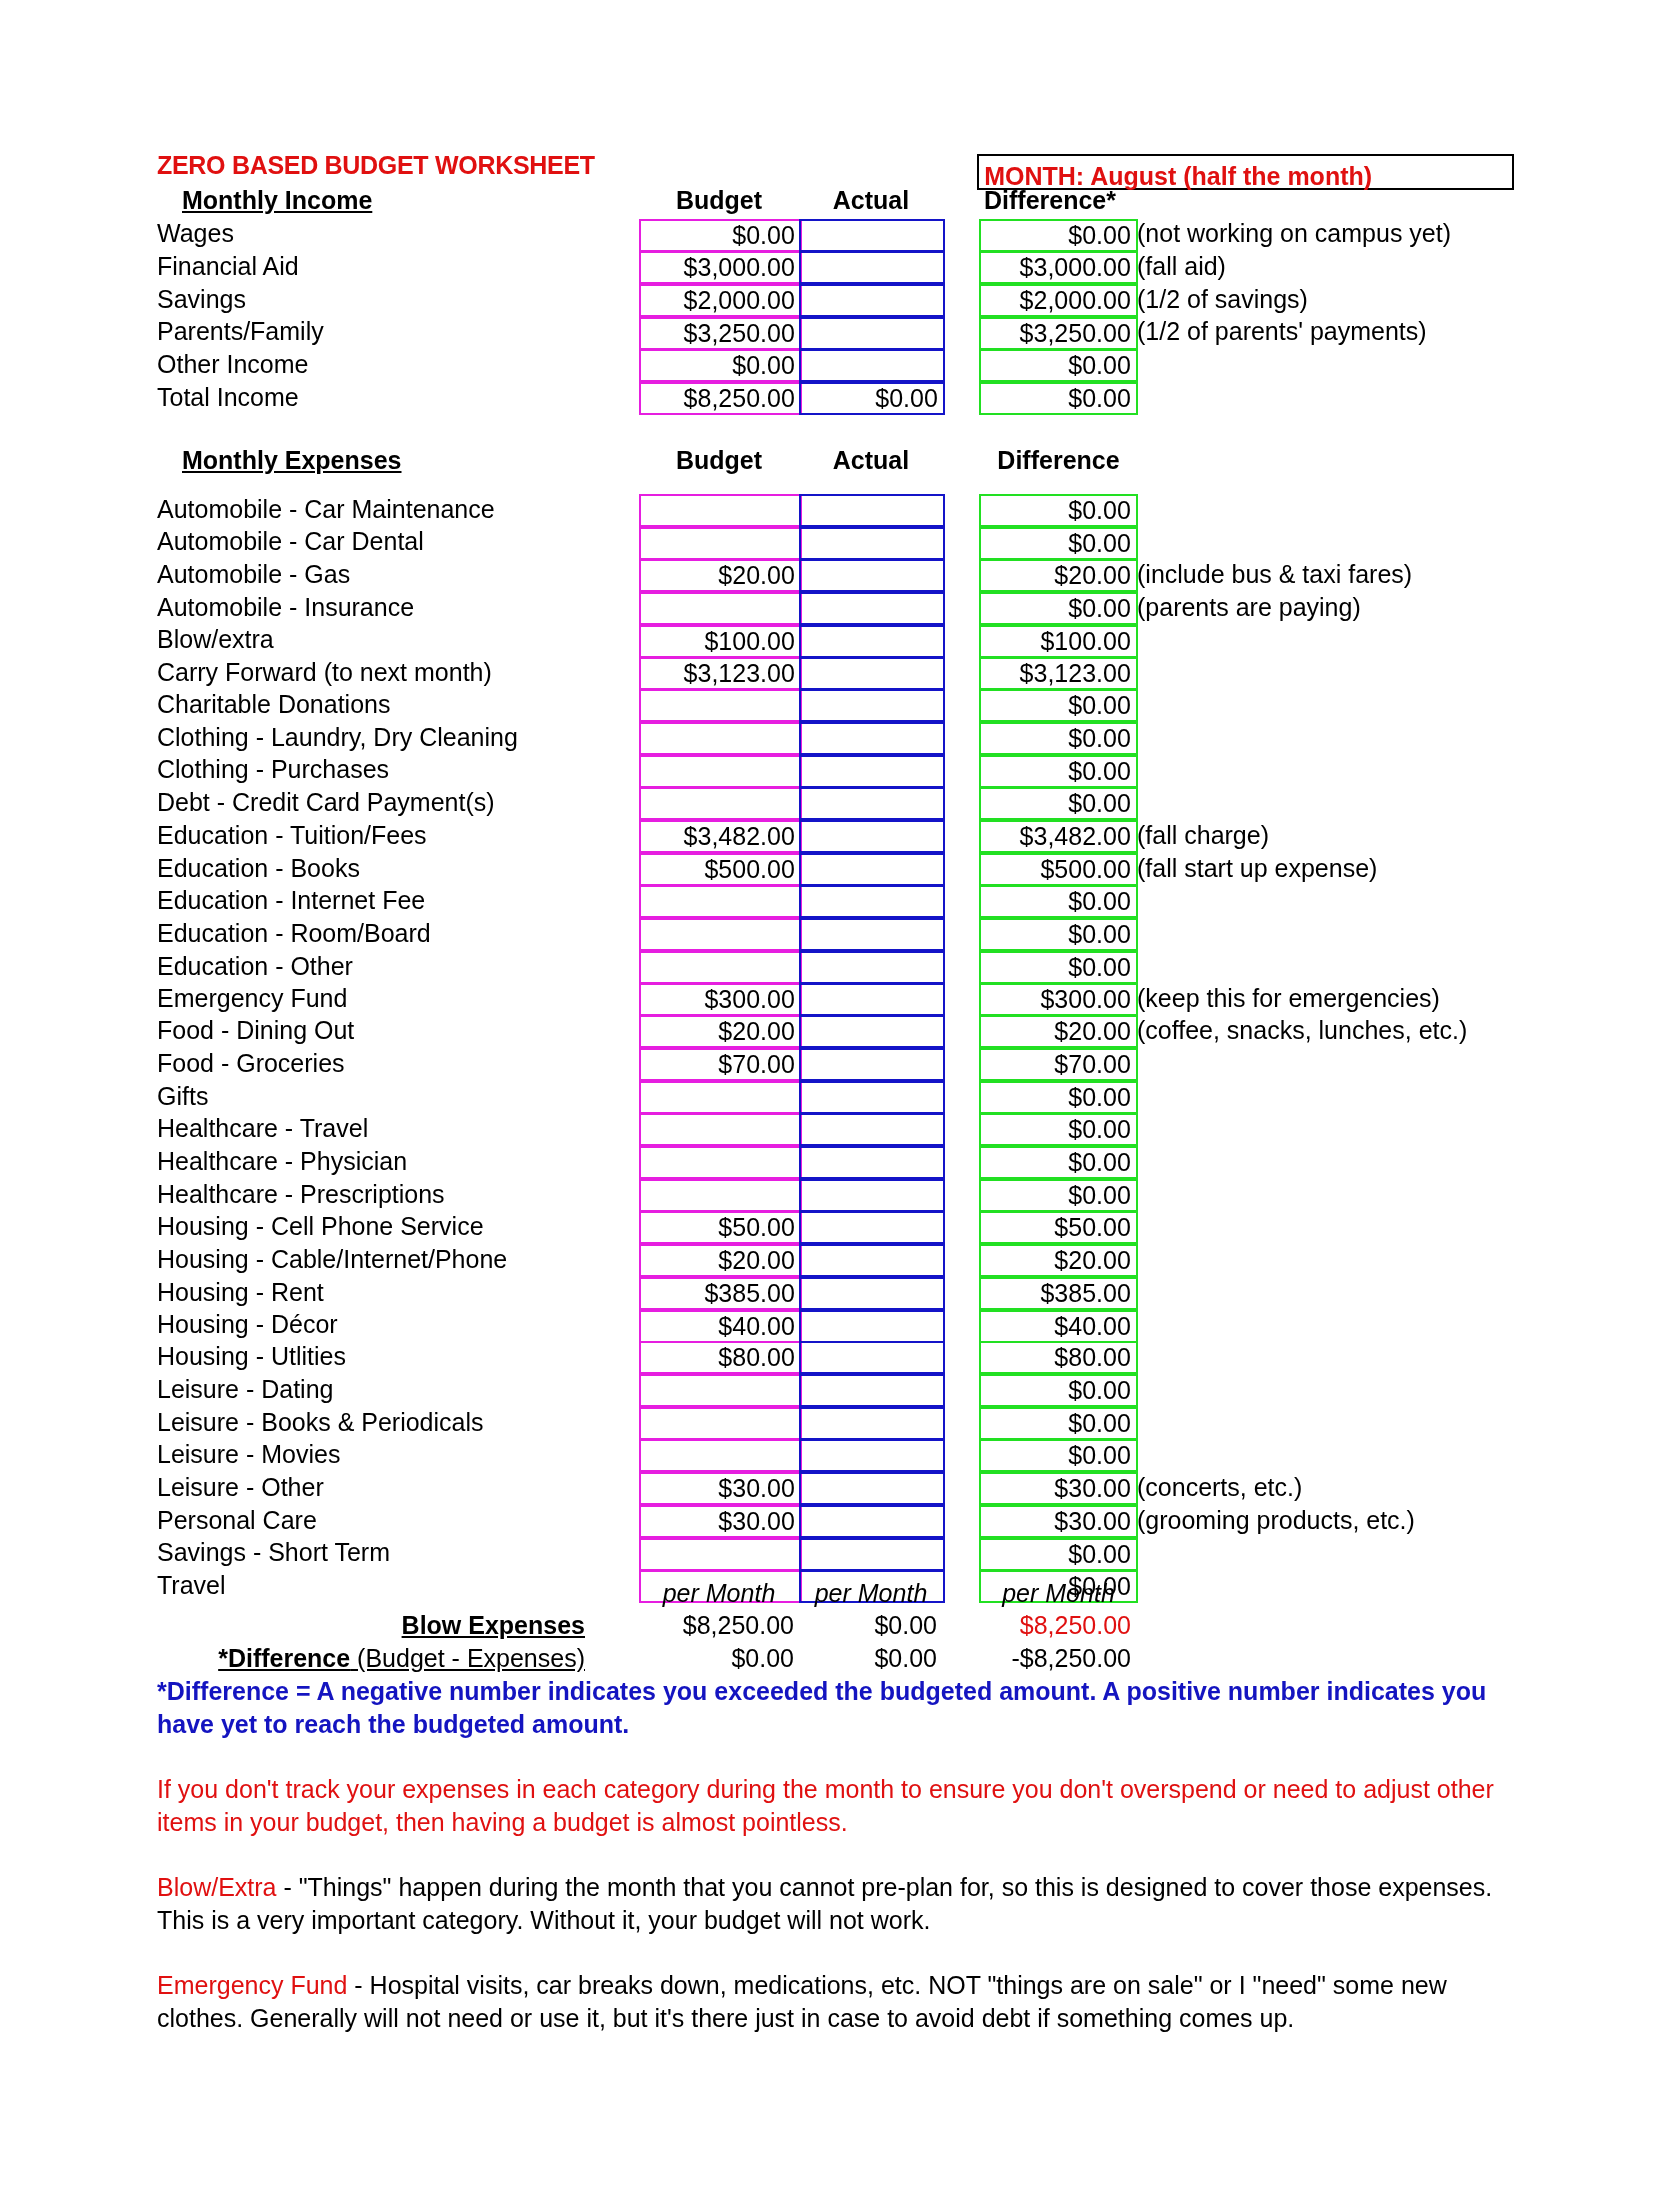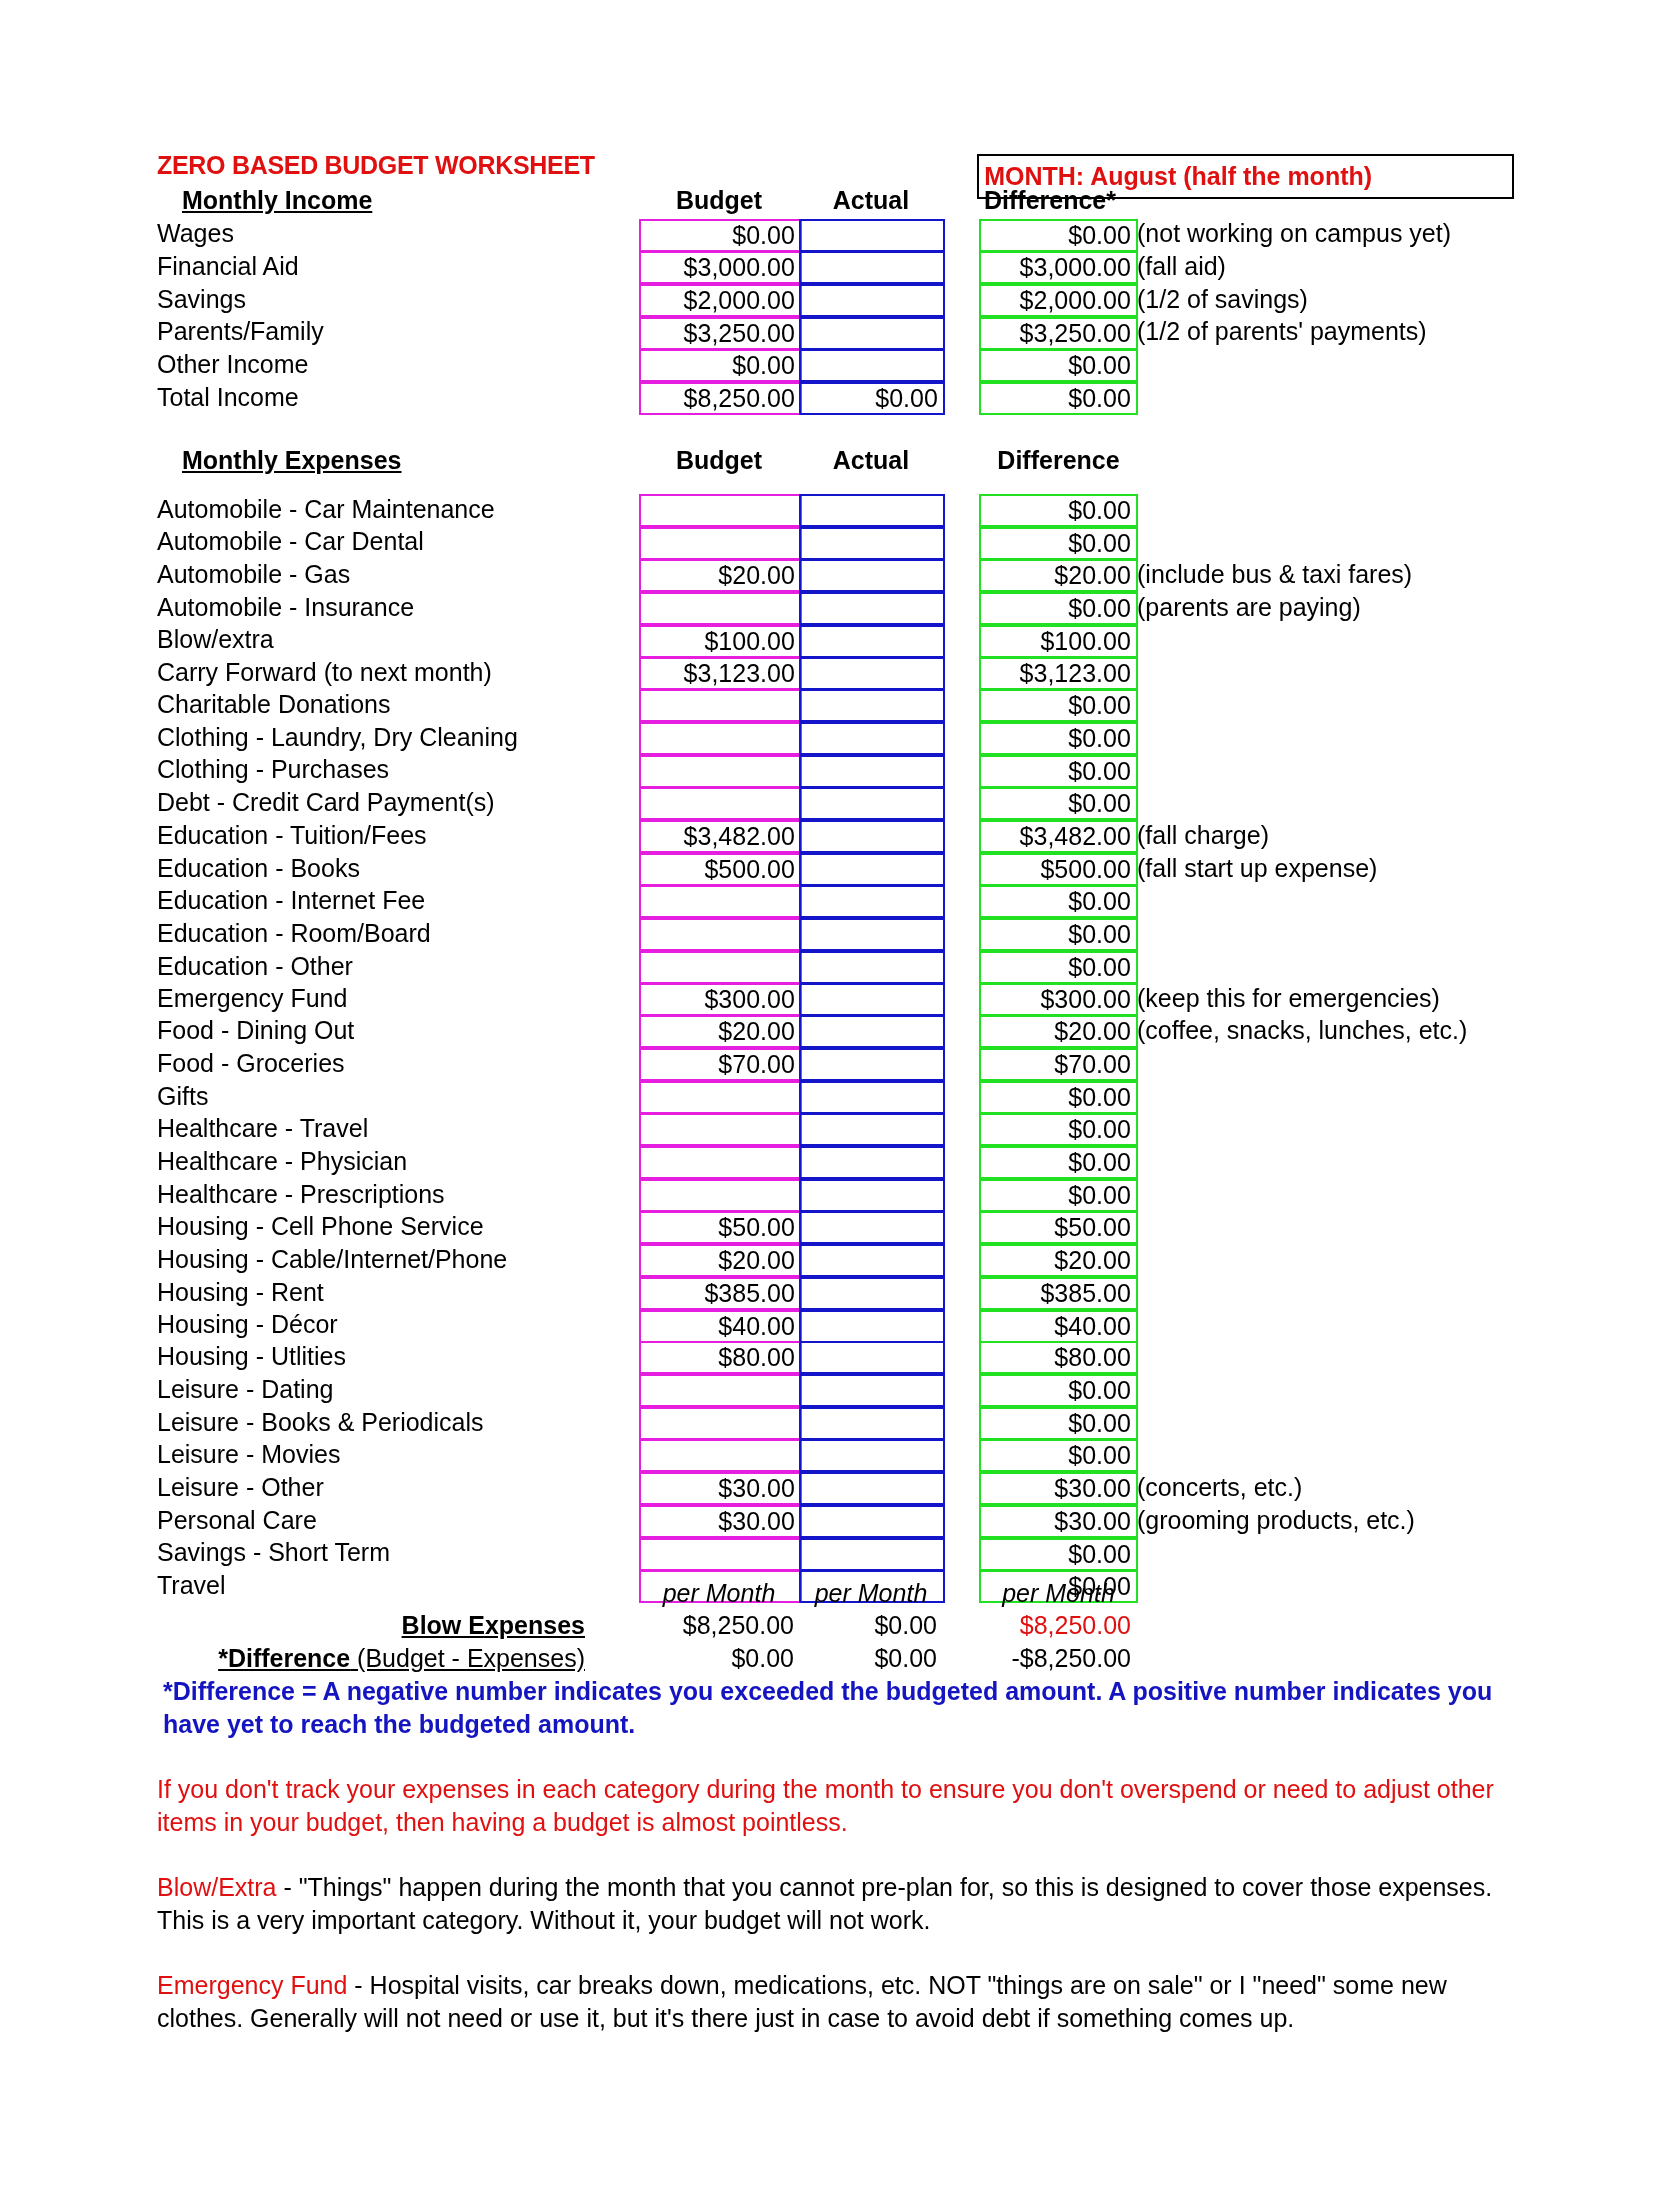--- a/index.html
+++ b/index.html
@@ -1,31 +1,31 @@
 <!DOCTYPE html>
 <html style="font-size:13.8px"><head>
 <meta charset="utf-8">
 <style>
   html,body{margin:0;padding:0;background:#fff;}
   body{width:1669px;height:2203px;position:relative;overflow:hidden;font-family:"Liberation Sans",sans-serif;color:#000;font-size:25px;}
   .abs{position:absolute;white-space:nowrap;}
   .title{left:157px;top:151px;font-weight:bold;color:#e01010;font-size:25px;letter-spacing:-0.3px;}
-  .month-box{left:977px;top:154px;width:1396px;width:537px;height:45px;border:2.6px solid #000;box-sizing:border-box;}
+  .month-box{left:977px;top:154px;width:1396px;width:537px;height:36px;border:2.6px solid #000;box-sizing:border-box;}
   .month-box span{position:absolute;left:5.2px;top:6px;color:#e01010;font-weight:bold;font-size:25px;}
   .sec-head{font-weight:bold;text-decoration:underline;width:379px;}
   .col-head{font-weight:bold;text-align:center;}
   .label{left:157px;}
   .cell{position:absolute;box-sizing:border-box;text-align:right;padding-right:5.2px;line-height:29px;height:33px;}
   .bud{border:2.6px solid #e61ee0;}
   .act{border:2.6px solid #1414c8;}
   .dif{border:2.6px solid #22e022;}
   .note{left:1137px;}
   .pm{font-style:italic;text-align:center;}
   .sum{text-align:right;}
-  .blue{color:#1414c0;font-weight:bold;margin-left:6px;}
+  .blue{color:#1414c0;font-weight:bold;}
   .red{color:#e01010;}
   .para{left:157px;width:1359px;white-space:normal;line-height:33px;}
 </style>
 </head>
 <body>
 
 <div class="abs title">ZERO BASED BUDGET WORKSHEET</div>
 <div class="abs month-box">
   <span>MONTH:  August (half the month)</span>
 </div>

